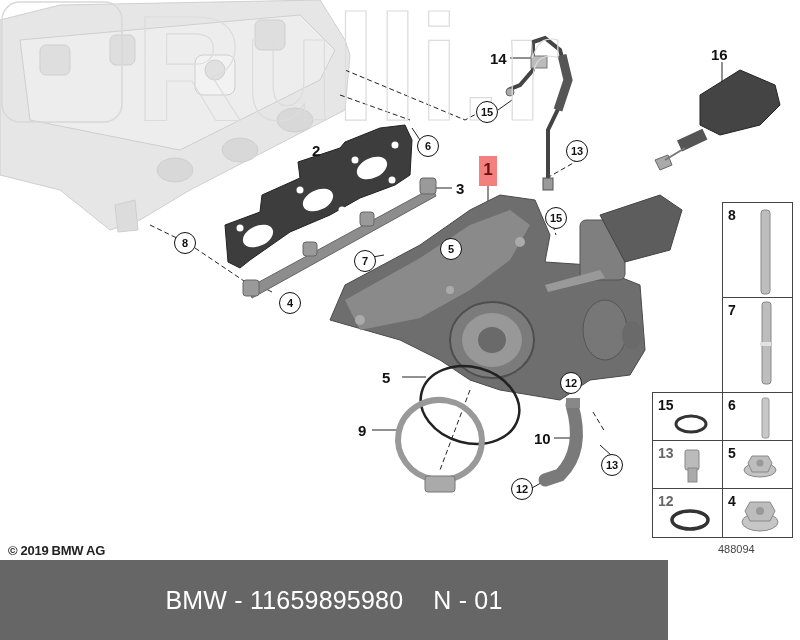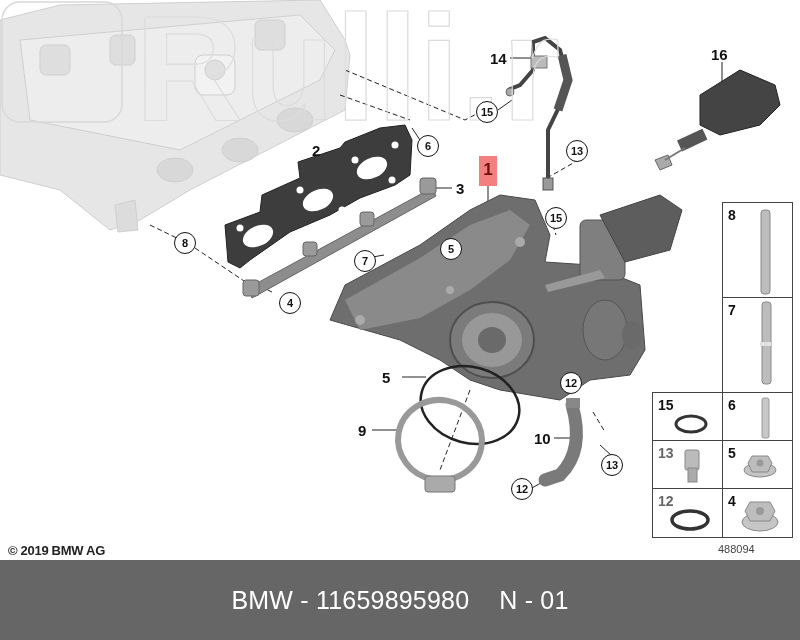--- a/index.html
+++ b/index.html
@@ -7,21 +7,21 @@
     #canvas { position: absolute; left: 0; top: 0; width: 800px; height: 560px; background: #ffffff; }
     #canvas svg { position: absolute; left: 0; top: 0; }
     .callout { position: absolute; font-family: "Liberation Sans", sans-serif; font-weight: bold; font-size: 15px; color: #111; line-height: 1; }
     .circ { position: absolute; width: 20px; height: 20px; border: 1.6px solid #111; border-radius: 50%; background: #fff; font-family: "Liberation Sans", sans-serif; font-weight: bold; font-size: 11px; color: #111; display: flex; align-items: center; justify-content: center; box-sizing: content-box; }
     .main-label { position: absolute; left: 479px; top: 156px; width: 18px; height: 30px; background: #f47f7f; color: #6b0f0f; font-weight: bold; font-size: 17px; display: flex; align-items: flex-start; justify-content: center; padding-top: 4px; box-sizing: border-box; }
     .copyright { position: absolute; left: 8px; top: 543px; font-size: 13px; font-weight: bold; color: #222; letter-spacing: -0.3px; }
     .diag-id { position: absolute; left: 718px; top: 543px; font-size: 11px; color: #444; }
     .grid { position: absolute; left: 652px; top: 202px; width: 141px; height: 336px; }
     .cell { position: absolute; border: 1px solid #444; box-sizing: border-box; background: #fff; }
     .cell .num { position: absolute; left: 5px; top: 4px; font-weight: bold; font-size: 14px; color: #111; }
-    .footer { position: absolute; left: 0; top: 560px; width: 800px; height: 80px; background: #666666; display: flex; align-items: center; justify-content: center; }
+    .footer { position: absolute; left: 0; top: 560px; width: 668px; height: 80px; background: #666666; display: flex; align-items: center; justify-content: center; }
     .footer span { color: #ffffff; font-size: 25px; font-family: "Liberation Sans", sans-serif; letter-spacing: 0.2px; }
     .footer .gap { display: inline-block; width: 30px; }
     .watermark { position: absolute; left: 105px; top: 390px; pointer-events: none; }
   </style>
 </head>
 <body>
 
 <div id="canvas">
   <svg width="800" height="560" viewBox="0 0 800 560">
 

